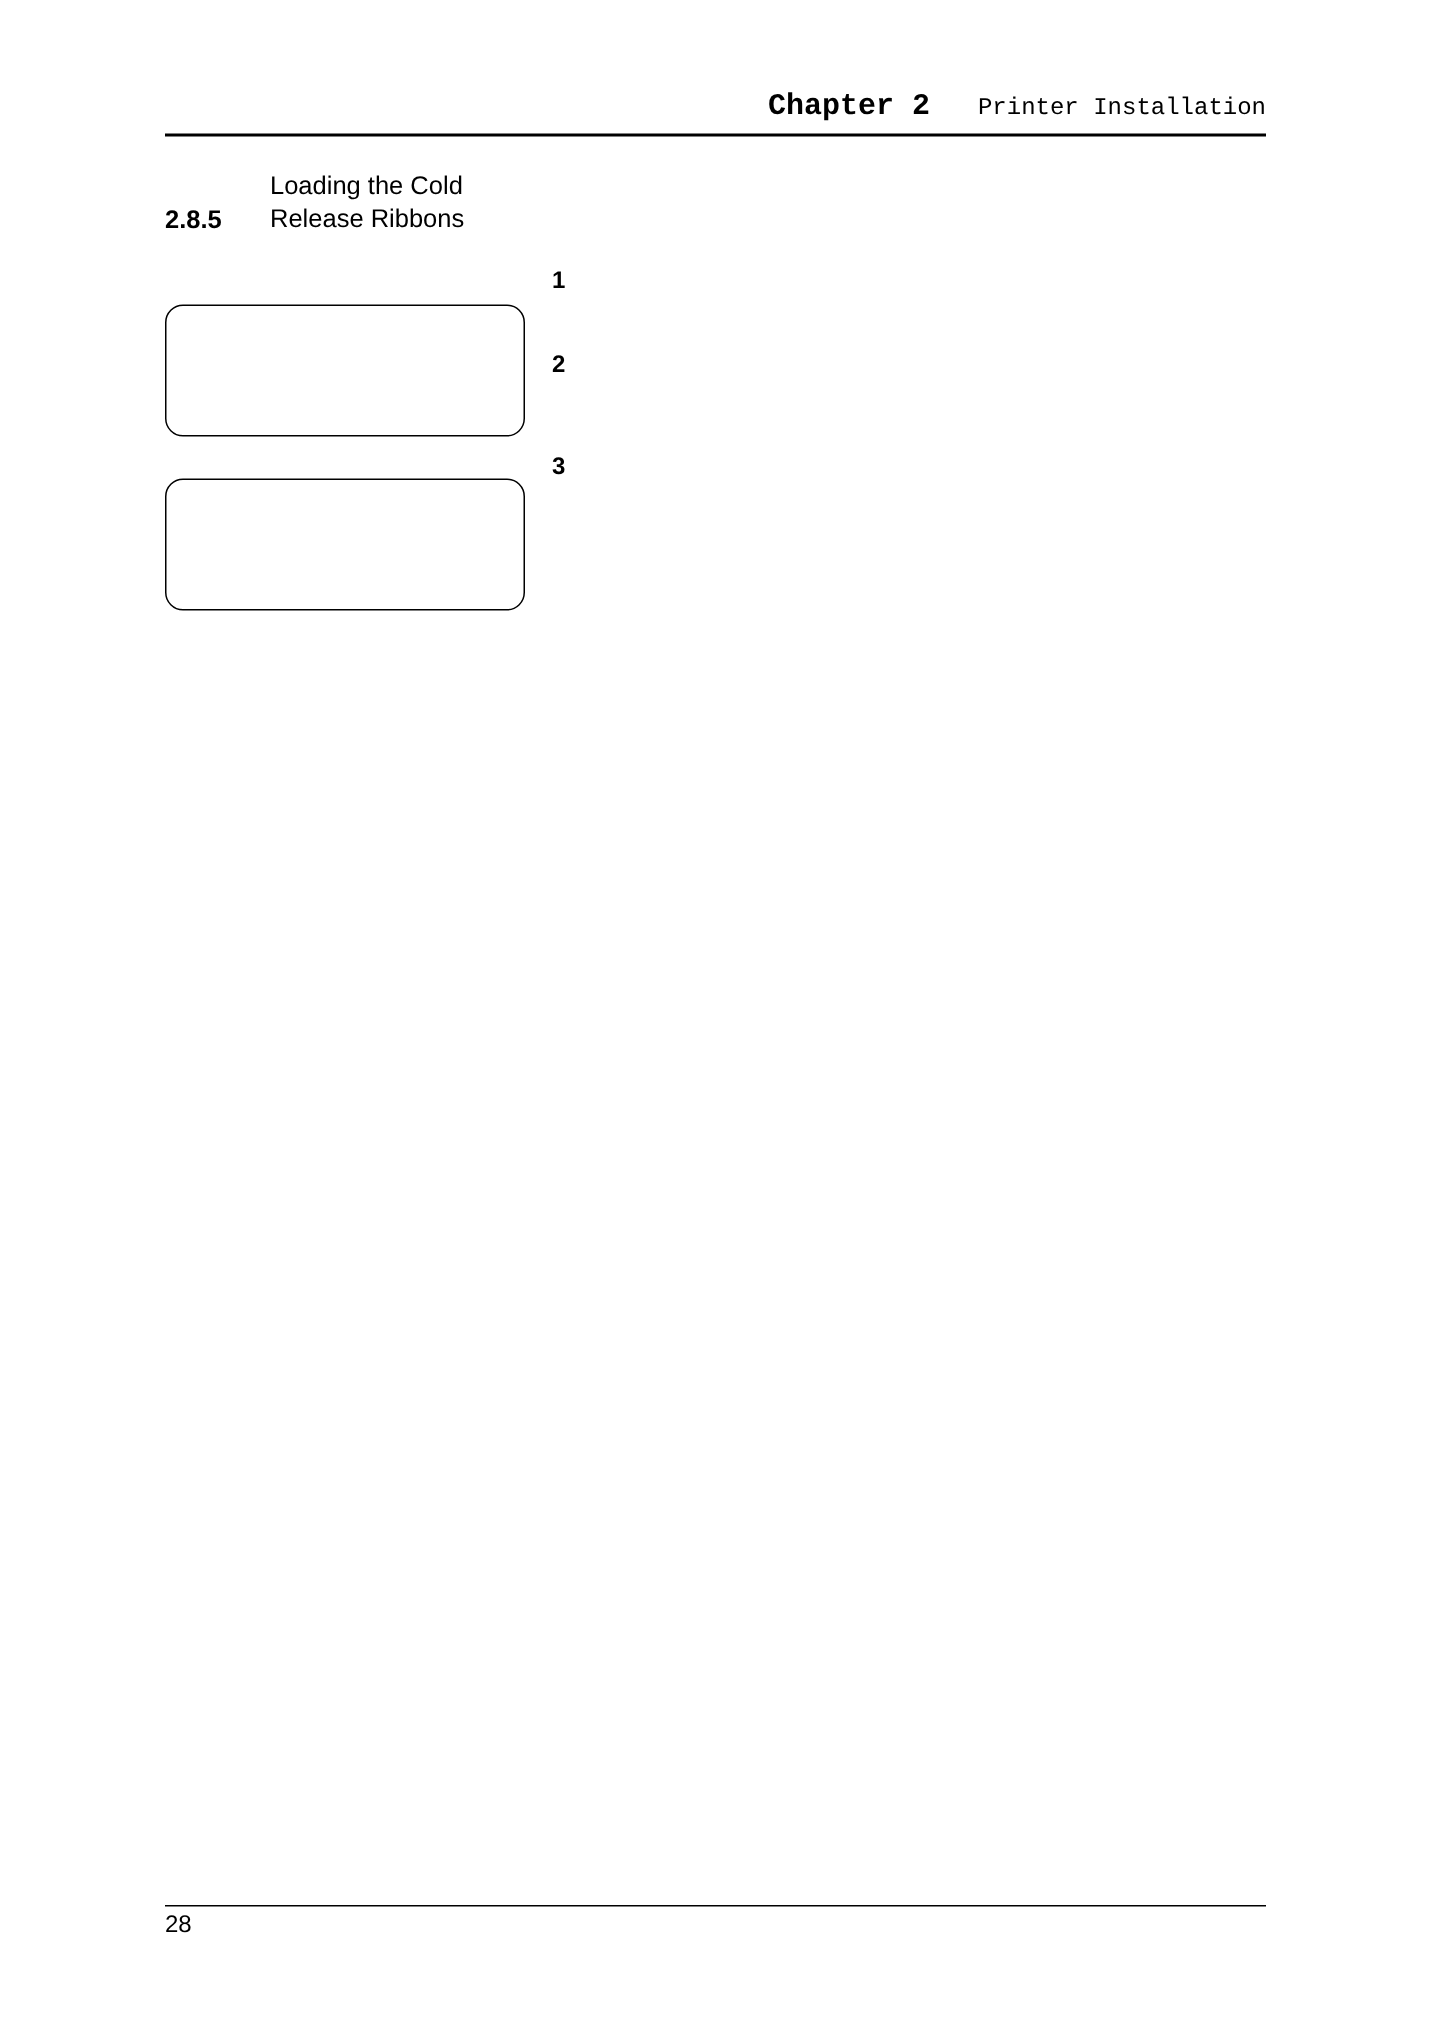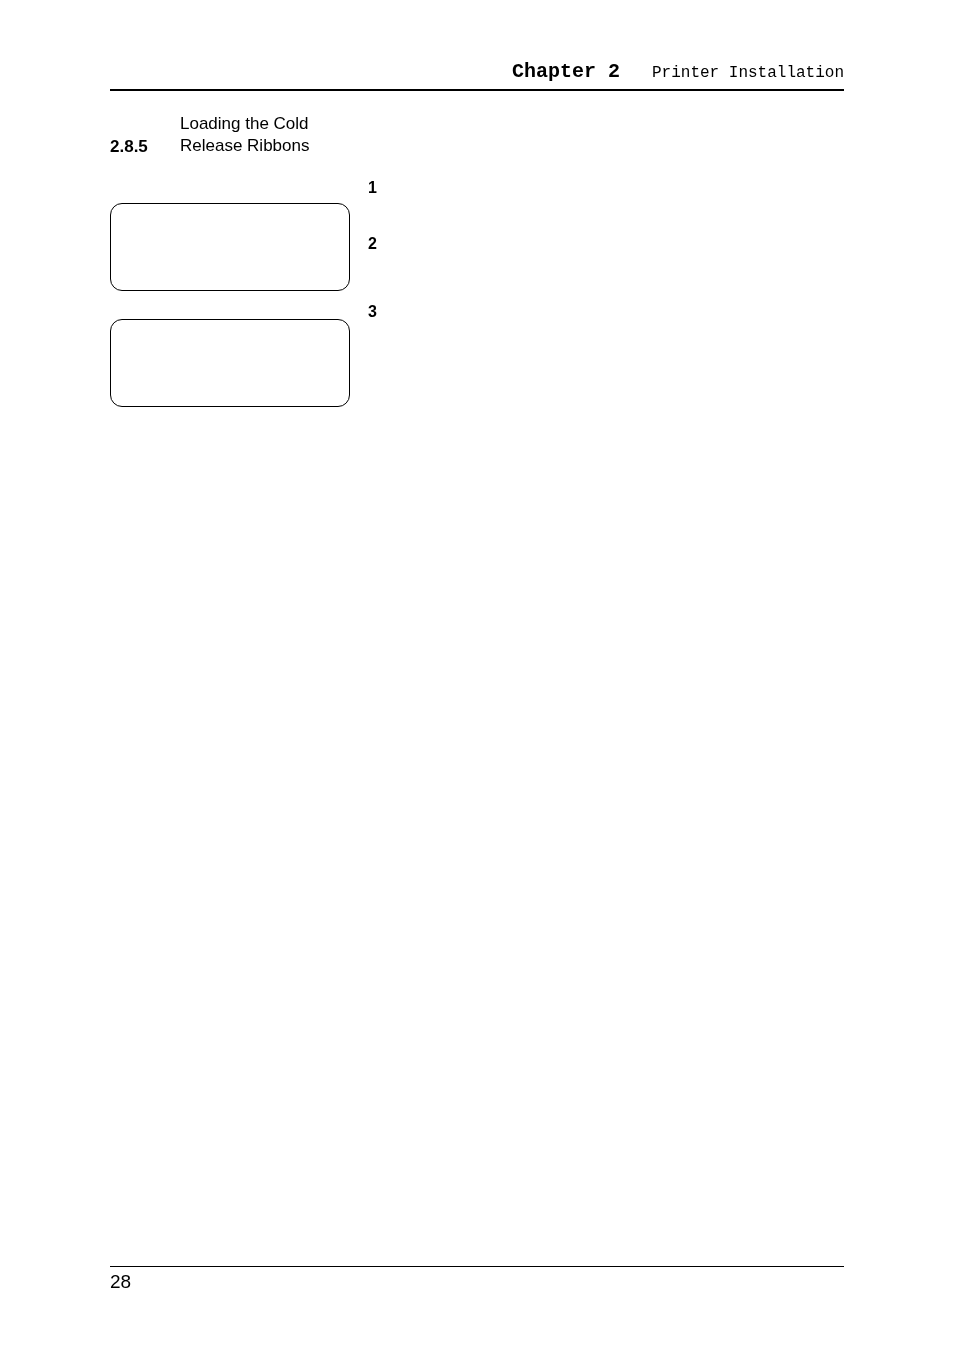--- a/index.html
+++ b/index.html
@@ -71,21 +71,21 @@
     position: absolute;
     left: 110px;
     right: 110px;
     bottom: 58px;
   }
   .footer-line {
     border-top: 1.5px solid #000;
     margin-bottom: 4px;
   }
   .page-num {
-    font-size: 19px;
+    font-size: 16px;
   }
 </style>
 </head>
 <body>
 
 <div class="page">
 
   <div class="header-line">
     <span class="chapter-label">Chapter 2</span>
     <span class="chapter-title">Printer Installation</span>

